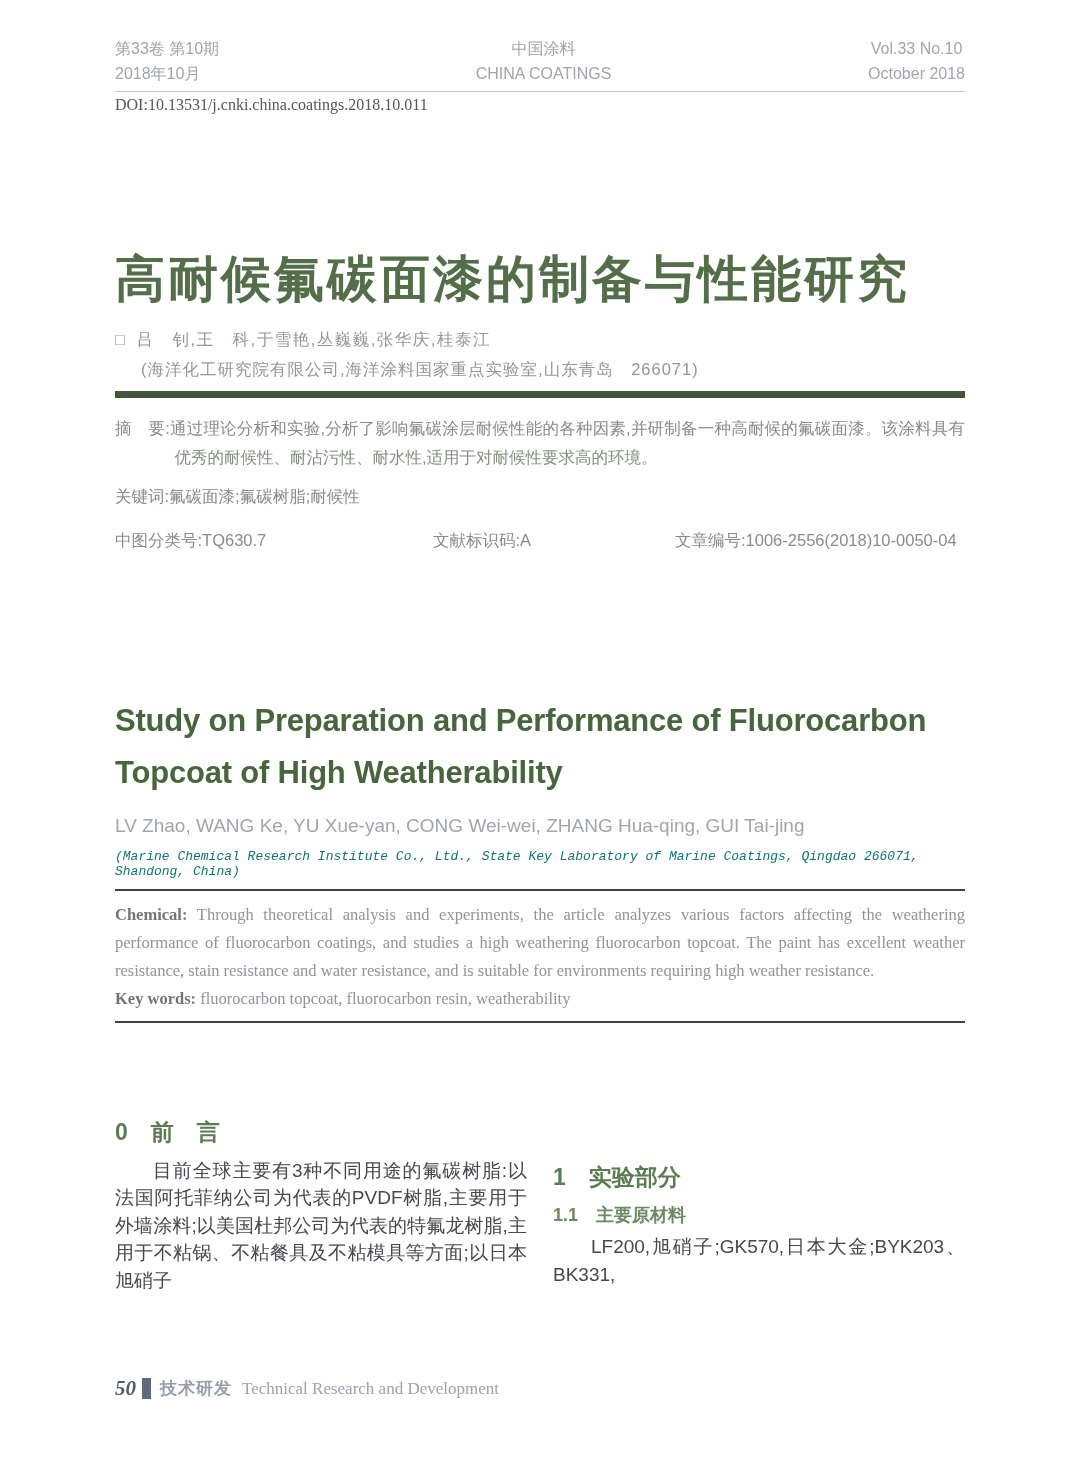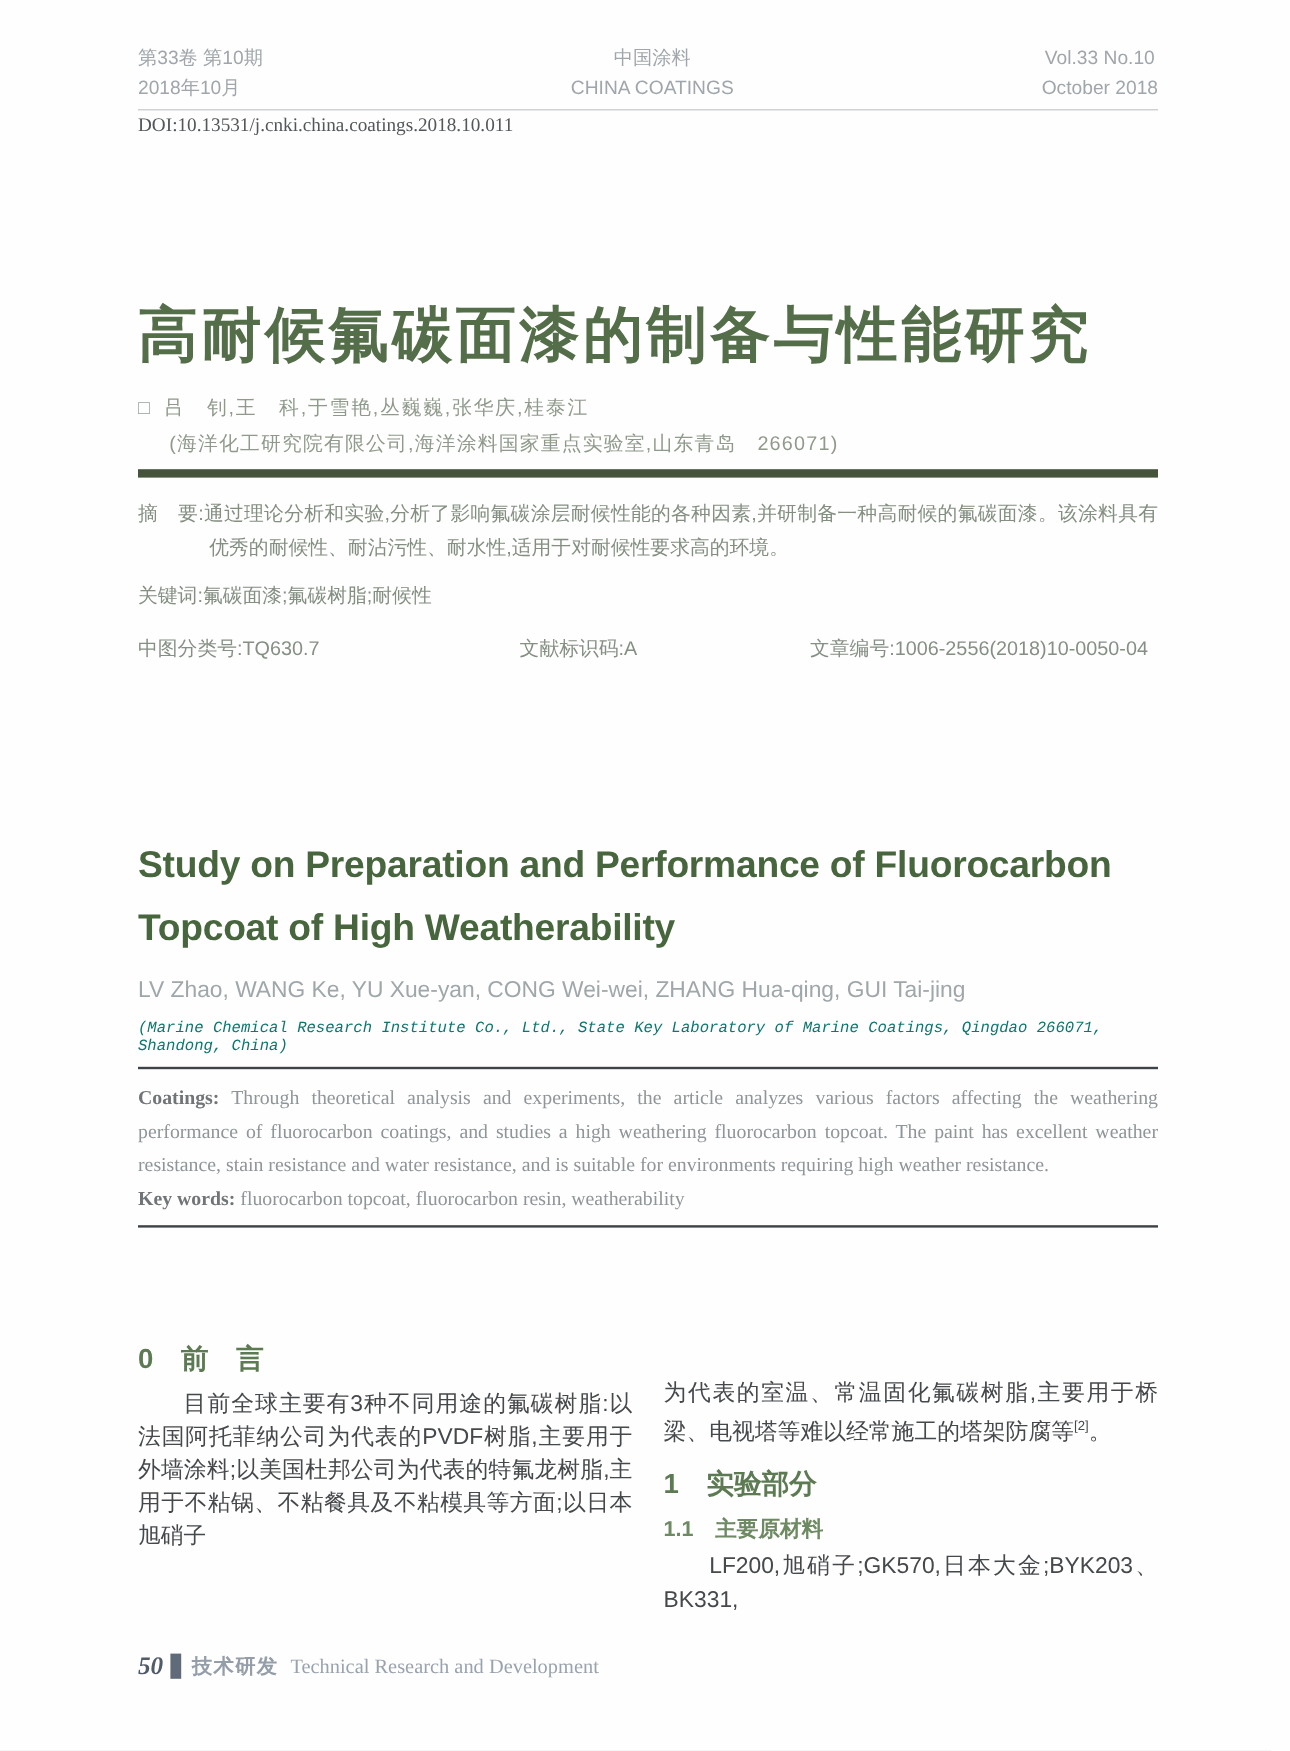--- a/index.html
+++ b/index.html
@@ -138,34 +138,33 @@
   </div>
 
   <h2 class="en-title">
     <span>Study on Preparation and Performance of Fluorocarbon</span><br>
     <span>Topcoat of High Weatherability</span>
   </h2>
   <div class="en-authors">LV Zhao, WANG Ke, YU Xue-yan, CONG Wei-wei, ZHANG Hua-qing, GUI Tai-jing</div>
   <div class="en-affiliation">(Marine Chemical Research Institute Co., Ltd., State Key Laboratory of Marine Coatings, Qingdao 266071, Shandong, China)</div>
   <hr class="dark-rule">
   <p class="en-abstract">
-    <span class="lbl">Coatings:</span><span> Through theoretical analysis and experiments, the article analyzes various factors affecting the weathering performance of fluorocarbon coatings, and studies a high weathering fluorocarbon topcoat. The paint has excellent weather resistance, stain resistance and water resistance, and is suitable for environments requiring high weather resistance.</span>
+    <span class="lbl">Chemical:</span><span> Through theoretical analysis and experiments, the article analyzes various factors affecting the weathering performance of fluorocarbon coatings, and studies a high weathering fluorocarbon topcoat. The paint has excellent weather resistance, stain resistance and water resistance, and is suitable for environments requiring high weather resistance.</span>
   </p>
   <p class="en-keywords">
     <span class="lbl">Key words:</span><span> fluorocarbon topcoat, fluorocarbon resin, weatherability</span>
   </p>
   <hr class="rule-after-keywords">
 
   <div class="columns">
     <div class="bodycol col-left">
       <div class="sec-h1">0　前　言</div>
       <p>目前全球主要有3种不同用途的氟碳树脂:以法国阿托菲纳公司为代表的PVDF树脂,主要用于外墙涂料;以美国杜邦公司为代表的特氟龙树脂,主用于不粘锅、不粘餐具及不粘模具等方面;以日本旭硝子</p>
     </div>
     <div class="bodycol col-right">
-      <p class="noindent"><span>为代表的室温、常温固化氟碳树脂,主要用于桥梁、电视塔等难以经常施工的塔架防腐等</span><sup class="ref">[2]</sup><span>。</span></p>
       <div class="sec-h1">1　实验部分</div>
       <div class="sec-h2">1.1　主要原材料</div>
       <p>LF200,旭硝子;GK570,日本大金;BYK203、BK331,</p>
     </div>
   </div>
 
   <div class="pfooter">
     <span class="pageno">50</span>
     <span class="bar"></span>
     <span class="sec-cn">技术研发</span>

